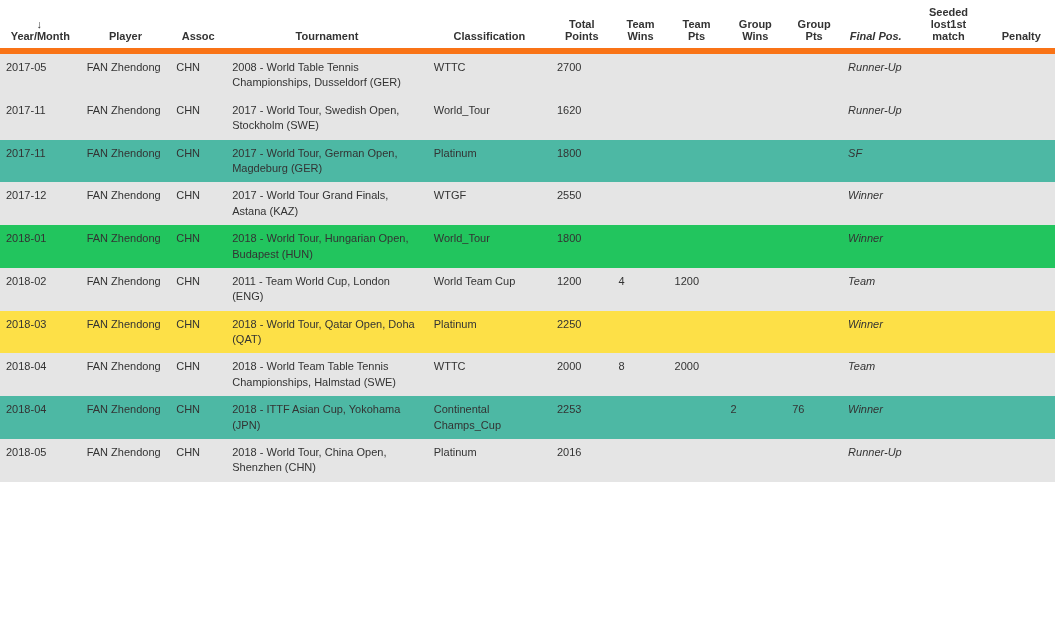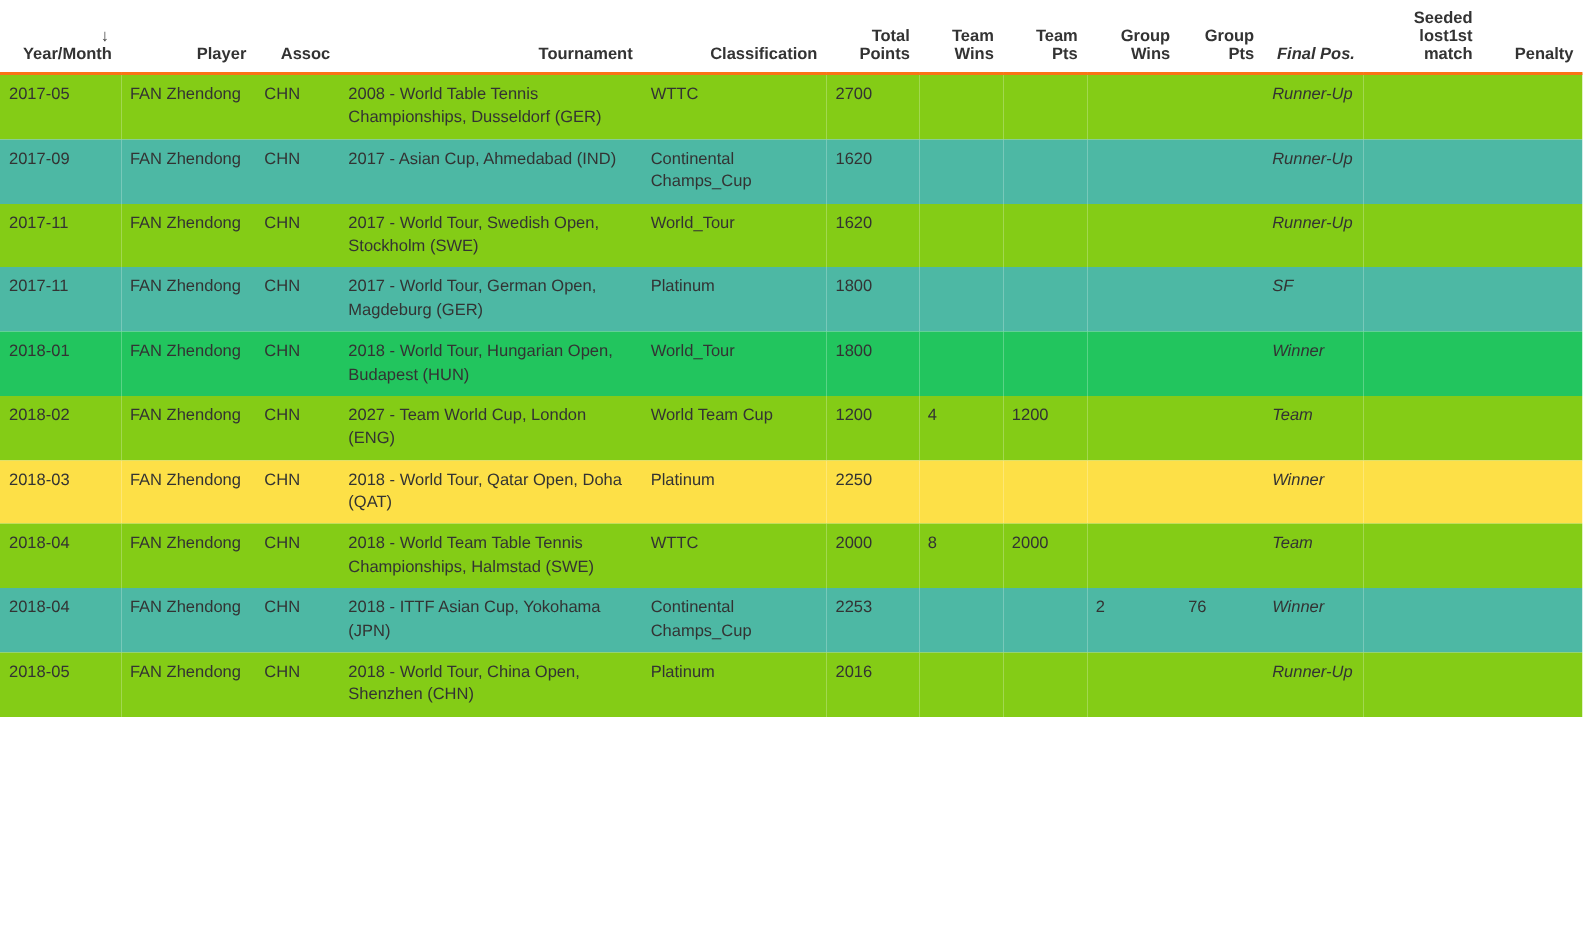--- a/index.html
+++ b/index.html
@@ -11,29 +11,29 @@
     }
     table {
       width: 1055px;
       border-collapse: collapse;
     }
     thead tr {
       background: #fff;
     }
     thead th {
       padding: 6px 6px 6px 6px;
-      text-align: right;
+      text-align: center;
       font-weight: bold;
       font-size: 11px;
       vertical-align: bottom;
-      border-bottom: 2px solid #f97316;
+      border-bottom: 6px solid #f97316;
       color: #333;
     }
     tbody tr {
-      background: #84cc16;
+      background: #e5e5e5;
     }
     tbody td {
       padding: 6px 6px;
       vertical-align: top;
       font-size: 11px;
       line-height: 1.4;
     }
     .col-year { width: 72px; }
     .col-player { width: 80px; }
     .col-assoc { width: 50px; }
@@ -105,35 +105,20 @@
         <td class="col-classification">WTTC</td>
         <td class="col-totalpts">2700</td>
         <td class="col-teamwins"></td>
         <td class="col-teampts"></td>
         <td class="col-groupwins"></td>
         <td class="col-grouppts"></td>
         <td class="col-finalpos">Runner-Up</td>
         <td class="col-seeded"></td>
         <td class="col-penalty"></td>
       </tr>
-      <tr style="background: rgb(77, 184, 164);">
-        <td class="col-year">2017-09</td>
-        <td class="col-player">FAN Zhendong</td>
-        <td class="col-assoc">CHN</td>
-        <td class="col-tournament">2017 - Asian Cup, Ahmedabad (IND)</td>
-        <td class="col-classification">Continental Champs_Cup</td>
-        <td class="col-totalpts">1620</td>
-        <td class="col-teamwins"></td>
-        <td class="col-teampts"></td>
-        <td class="col-groupwins"></td>
-        <td class="col-grouppts"></td>
-        <td class="col-finalpos">Runner-Up</td>
-        <td class="col-seeded"></td>
-        <td class="col-penalty"></td>
-      </tr>
       <tr>
         <td class="col-year">2017-11</td>
         <td class="col-player">FAN Zhendong</td>
         <td class="col-assoc">CHN</td>
         <td class="col-tournament">2017 - World Tour, Swedish Open, Stockholm (SWE)</td>
         <td class="col-classification">World_Tour</td>
         <td class="col-totalpts">1620</td>
         <td class="col-teamwins"></td>
         <td class="col-teampts"></td>
         <td class="col-groupwins"></td>
@@ -150,40 +135,55 @@
         <td class="col-classification">Platinum</td>
         <td class="col-totalpts">1800</td>
         <td class="col-teamwins"></td>
         <td class="col-teampts"></td>
         <td class="col-groupwins"></td>
         <td class="col-grouppts"></td>
         <td class="col-finalpos">SF</td>
         <td class="col-seeded"></td>
         <td class="col-penalty"></td>
       </tr>
+      <tr>
+        <td class="col-year">2017-12</td>
+        <td class="col-player">FAN Zhendong</td>
+        <td class="col-assoc">CHN</td>
+        <td class="col-tournament">2017 - World Tour Grand Finals, Astana (KAZ)</td>
+        <td class="col-classification">WTGF</td>
+        <td class="col-totalpts">2550</td>
+        <td class="col-teamwins"></td>
+        <td class="col-teampts"></td>
+        <td class="col-groupwins"></td>
+        <td class="col-grouppts"></td>
+        <td class="col-finalpos">Winner</td>
+        <td class="col-seeded"></td>
+        <td class="col-penalty"></td>
+      </tr>
       <tr style="background: #22c55e;">
         <td class="col-year">2018-01</td>
         <td class="col-player">FAN Zhendong</td>
         <td class="col-assoc">CHN</td>
         <td class="col-tournament">2018 - World Tour, Hungarian Open, Budapest (HUN)</td>
         <td class="col-classification">World_Tour</td>
         <td class="col-totalpts">1800</td>
         <td class="col-teamwins"></td>
         <td class="col-teampts"></td>
         <td class="col-groupwins"></td>
         <td class="col-grouppts"></td>
         <td class="col-finalpos">Winner</td>
         <td class="col-seeded"></td>
         <td class="col-penalty"></td>
       </tr>
       <tr>
         <td class="col-year">2018-02</td>
         <td class="col-player">FAN Zhendong</td>
         <td class="col-assoc">CHN</td>
-        <td class="col-tournament">2027 - Team World Cup, London (ENG)</td>
+        <td class="col-tournament">2011 - Team World Cup, London (ENG)</td>
         <td class="col-classification">World Team Cup</td>
         <td class="col-totalpts">1200</td>
         <td class="col-teamwins">4</td>
         <td class="col-teampts">1200</td>
         <td class="col-groupwins"></td>
         <td class="col-grouppts"></td>
         <td class="col-finalpos">Team</td>
         <td class="col-seeded"></td>
         <td class="col-penalty"></td>
       </tr>

